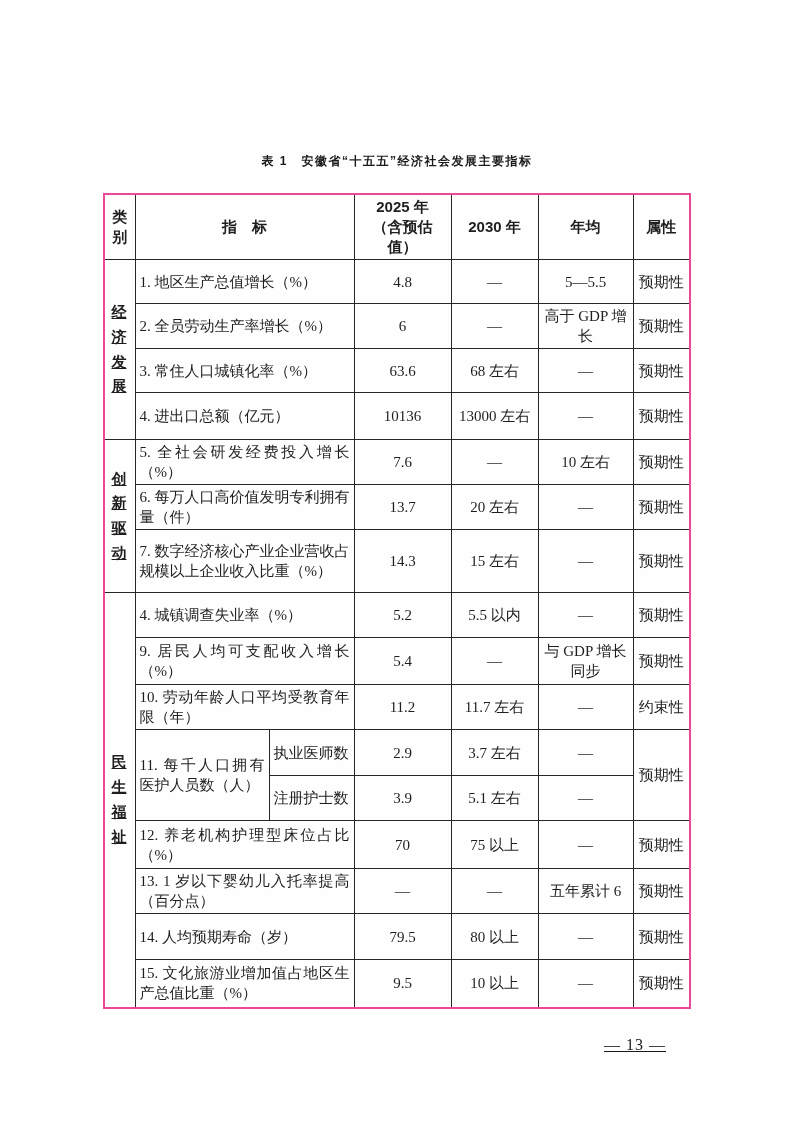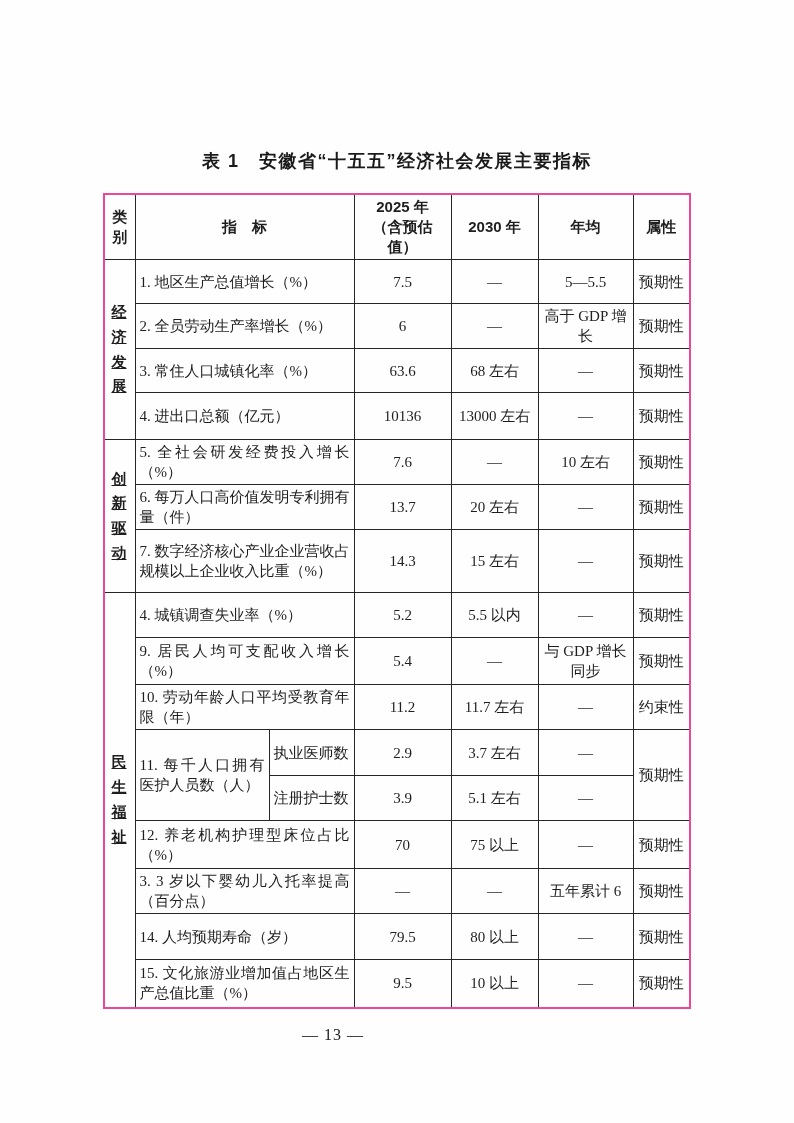--- a/index.html
+++ b/index.html
@@ -12,21 +12,21 @@
     background: #fefefe;
     color: #1e1e1e;
     font-family: "Liberation Serif", "DejaVu Serif", serif;
     overflow: hidden;
   }
   .doc-title {
     padding-top: 150px;
     text-align: center;
     font-family: "Liberation Sans", "DejaVu Sans", sans-serif;
     font-weight: bold;
-    font-size: 18px;
+    font-size: 12px;
     letter-spacing: 1.5px;
     line-height: 22px;
     color: #1a1a1a;
   }
   table.main {
     margin: 21px auto 0 auto;
     width: 586px;
     border-collapse: collapse;
     table-layout: fixed;
     border: 2px solid #ec4899;
@@ -68,26 +68,27 @@
     word-break: break-all;
   }
   td.sub {
     text-align: justify;
     text-justify: inter-ideograph;
     padding: 2px 6px;
     word-break: break-all;
   }
   td.val, td.attr { text-align: center; }
   .footer {
-    margin-top: 17px;
+    margin-top: 27px;
     padding-right: 128px;
-    text-align: center;
+    text-align: right;
     font-size: 16px;
     color: #1a1a1a;
     letter-spacing: 1px;
+    text-decoration: underline;
   }
 </style>
 </head>
 <body>
 
 <div class="page">
 
   <div class="doc-title">表 1　安徽省“十五五”经济社会发展主要指标</div>
 
   <table class="main">
@@ -109,21 +110,21 @@
         <th>2030 年</th>
         <th>年均</th>
         <th>属性</th>
       </tr>
     </thead>
     <tbody>
 
       <tr style="height:44px">
         <td class="cat" rowspan="4"><span class="vert">经济发展</span></td>
         <td class="lbl" colspan="2">1. 地区生产总值增长（%）</td>
-        <td class="val">7.5</td>
+        <td class="val">4.8</td>
         <td class="val">—</td>
         <td class="val">5—5.5</td>
         <td class="attr">预期性</td>
       </tr>
       <tr style="height:43px">
         <td class="lbl" colspan="2">2. 全员劳动生产率增长（%）</td>
         <td class="val">6</td>
         <td class="val">—</td>
         <td class="val">高于 GDP 增长</td>
         <td class="attr">预期性</td>
@@ -204,21 +205,21 @@
         <td class="val">—</td>
       </tr>
       <tr style="height:48px">
         <td class="lbl" colspan="2">12. 养老机构护理型床位占比（%）</td>
         <td class="val">70</td>
         <td class="val">75 以上</td>
         <td class="val">—</td>
         <td class="attr">预期性</td>
       </tr>
       <tr style="height:45px">
-        <td class="lbl" colspan="2">3. 3 岁以下婴幼儿入托率提高（百分点）</td>
+        <td class="lbl" colspan="2">13. 1 岁以下婴幼儿入托率提高（百分点）</td>
         <td class="val">—</td>
         <td class="val">—</td>
         <td class="val">五年累计 6</td>
         <td class="attr">预期性</td>
       </tr>
       <tr style="height:46px">
         <td class="lbl" colspan="2">14. 人均预期寿命（岁）</td>
         <td class="val">79.5</td>
         <td class="val">80 以上</td>
         <td class="val">—</td>

